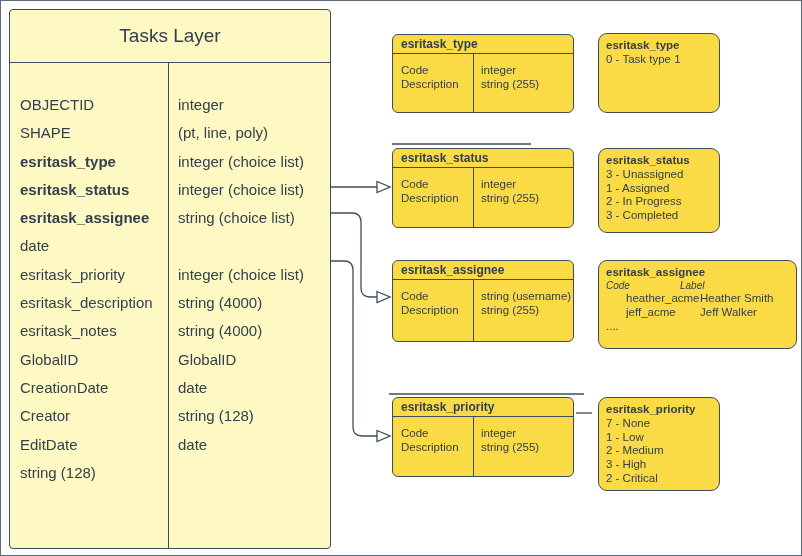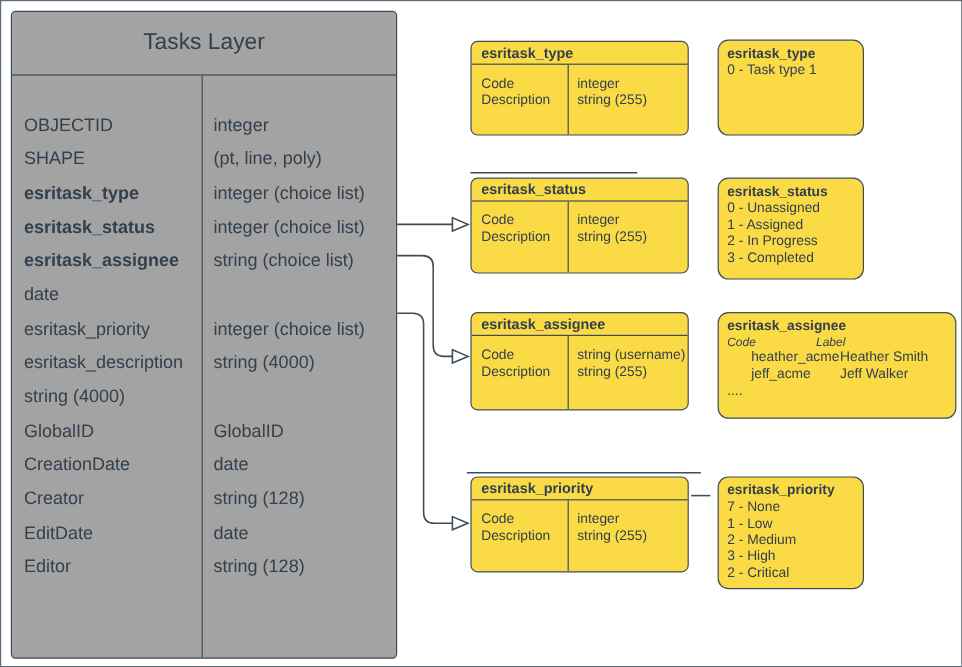--- a/index.html
+++ b/index.html
@@ -4,21 +4,21 @@
 <style>
   html,body{margin:0;padding:0;background:#fff;}
   .canvas{
     position:relative;width:802px;height:556px;box-sizing:border-box;
     background:#ffffff;border:1px solid #5d6b77;overflow:hidden;
     font-family:"Liberation Sans",sans-serif;color:#33404d;
   }
   
   .tasks-table{
     position:absolute;left:8px;top:8px;width:322px;height:540px;box-sizing:border-box;
-    background:#a3a3a3;border:1.5px solid #3f4d5a;border-radius:4px;
+    background:#fef9c3;border:1.5px solid #3f4d5a;border-radius:4px;
   }
   .tasks-title{
     height:52px;line-height:52px;text-align:center;font-size:19px;
     border-bottom:1.5px solid #3f4d5a;
   }
   .tasks-cols{position:relative;height:485px;}
   .tasks-divider{position:absolute;left:158px;top:0;bottom:0;width:0;border-left:1.2px solid #3f4d5a;}
   .tasks-rows{padding-top:28px;font-size:15px;}
   .frow{display:flex;height:28.3px;line-height:28.3px;}
   .frow .fname{width:158px;box-sizing:border-box;padding-left:10px;overflow:hidden;white-space:nowrap;}
@@ -93,40 +93,40 @@
           </div>
         <div class="frow">
             <span class="fname">esritask_priority</span>
             <span class="ftype">integer (choice list)</span>
           </div>
         <div class="frow">
             <span class="fname">esritask_description</span>
             <span class="ftype">string (4000)</span>
           </div>
         <div class="frow">
+            <span class="fname">esritask_notes</span>
             <span class="ftype">string (4000)</span>
           </div>
         <div class="frow">
             <span class="fname">GlobalID</span>
             <span class="ftype">GlobalID</span>
           </div>
         <div class="frow">
             <span class="fname">CreationDate</span>
             <span class="ftype">date</span>
           </div>
         <div class="frow">
             <span class="fname">Creator</span>
             <span class="ftype">string (128)</span>
           </div>
         <div class="frow">
             <span class="fname">EditDate</span>
             <span class="ftype">date</span>
           </div>
         <div class="frow">
-            <span class="fname">Editor</span>
             <span class="ftype">string (128)</span>
           </div>
       </div>
     </div>
   </div>
 
   <svg class="wires" width="802" height="556" viewBox="0 0 802 556">
     <g fill="none" stroke="#3f4d5a" stroke-width="1.3">
       <path d="M330,186 H376"></path>
       <path d="M330,212 H351 Q360,212 360,221 V287 Q360,296 369,296 H376"></path>
@@ -198,21 +198,21 @@
     </div>
   </div>
 
   <div class="value-box vb-type">
     <div class="vb-title">esritask_type</div>
     <div>0 - Task type 1</div>
   </div>
 
   <div class="value-box vb-status">
     <div class="vb-title">esritask_status</div>
-    <div>0 - Unassigned</div>
+    <div>3 - Unassigned</div>
     <div>1 - Assigned</div>
     <div>2 - In Progress</div>
     <div>3 - Completed</div>
   </div>
 
   <div class="value-box vb-assignee">
     <div class="vb-title">esritask_assignee</div>
     <div class="vb-colhead">
       <span class="vb-col1">Code</span>
       <span>Label</span>

